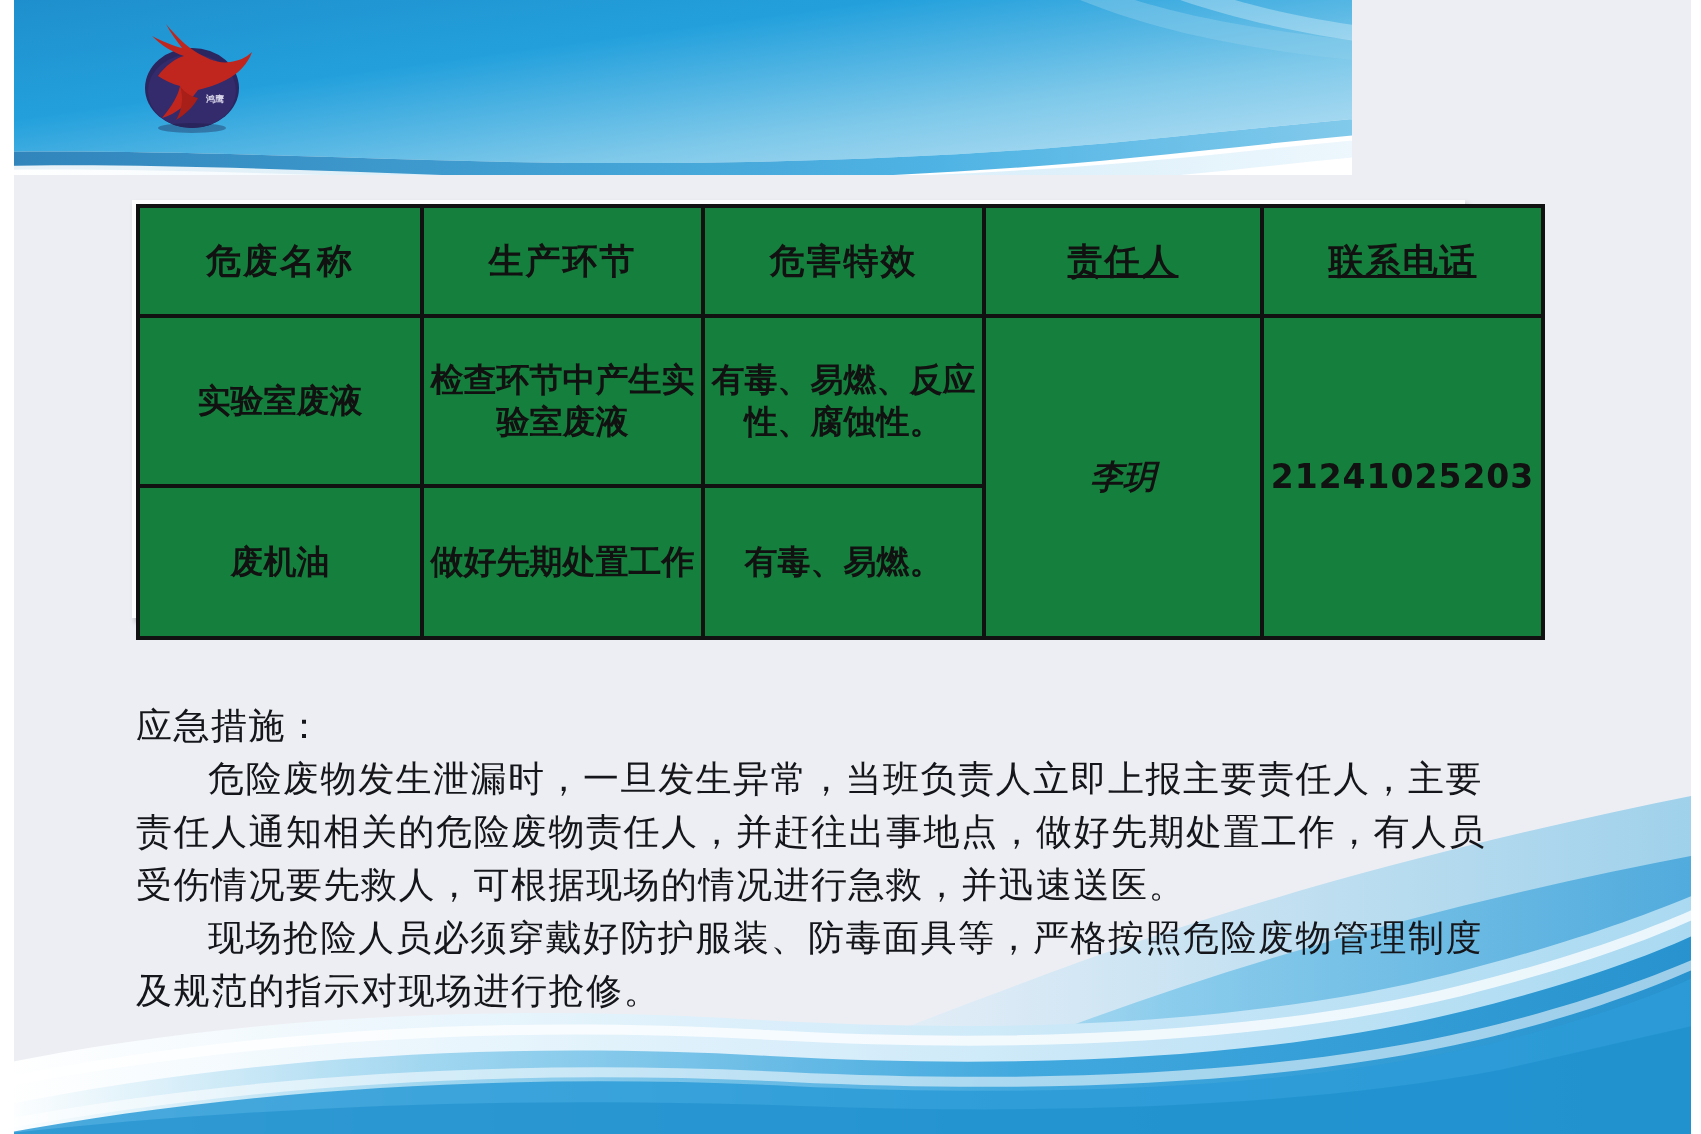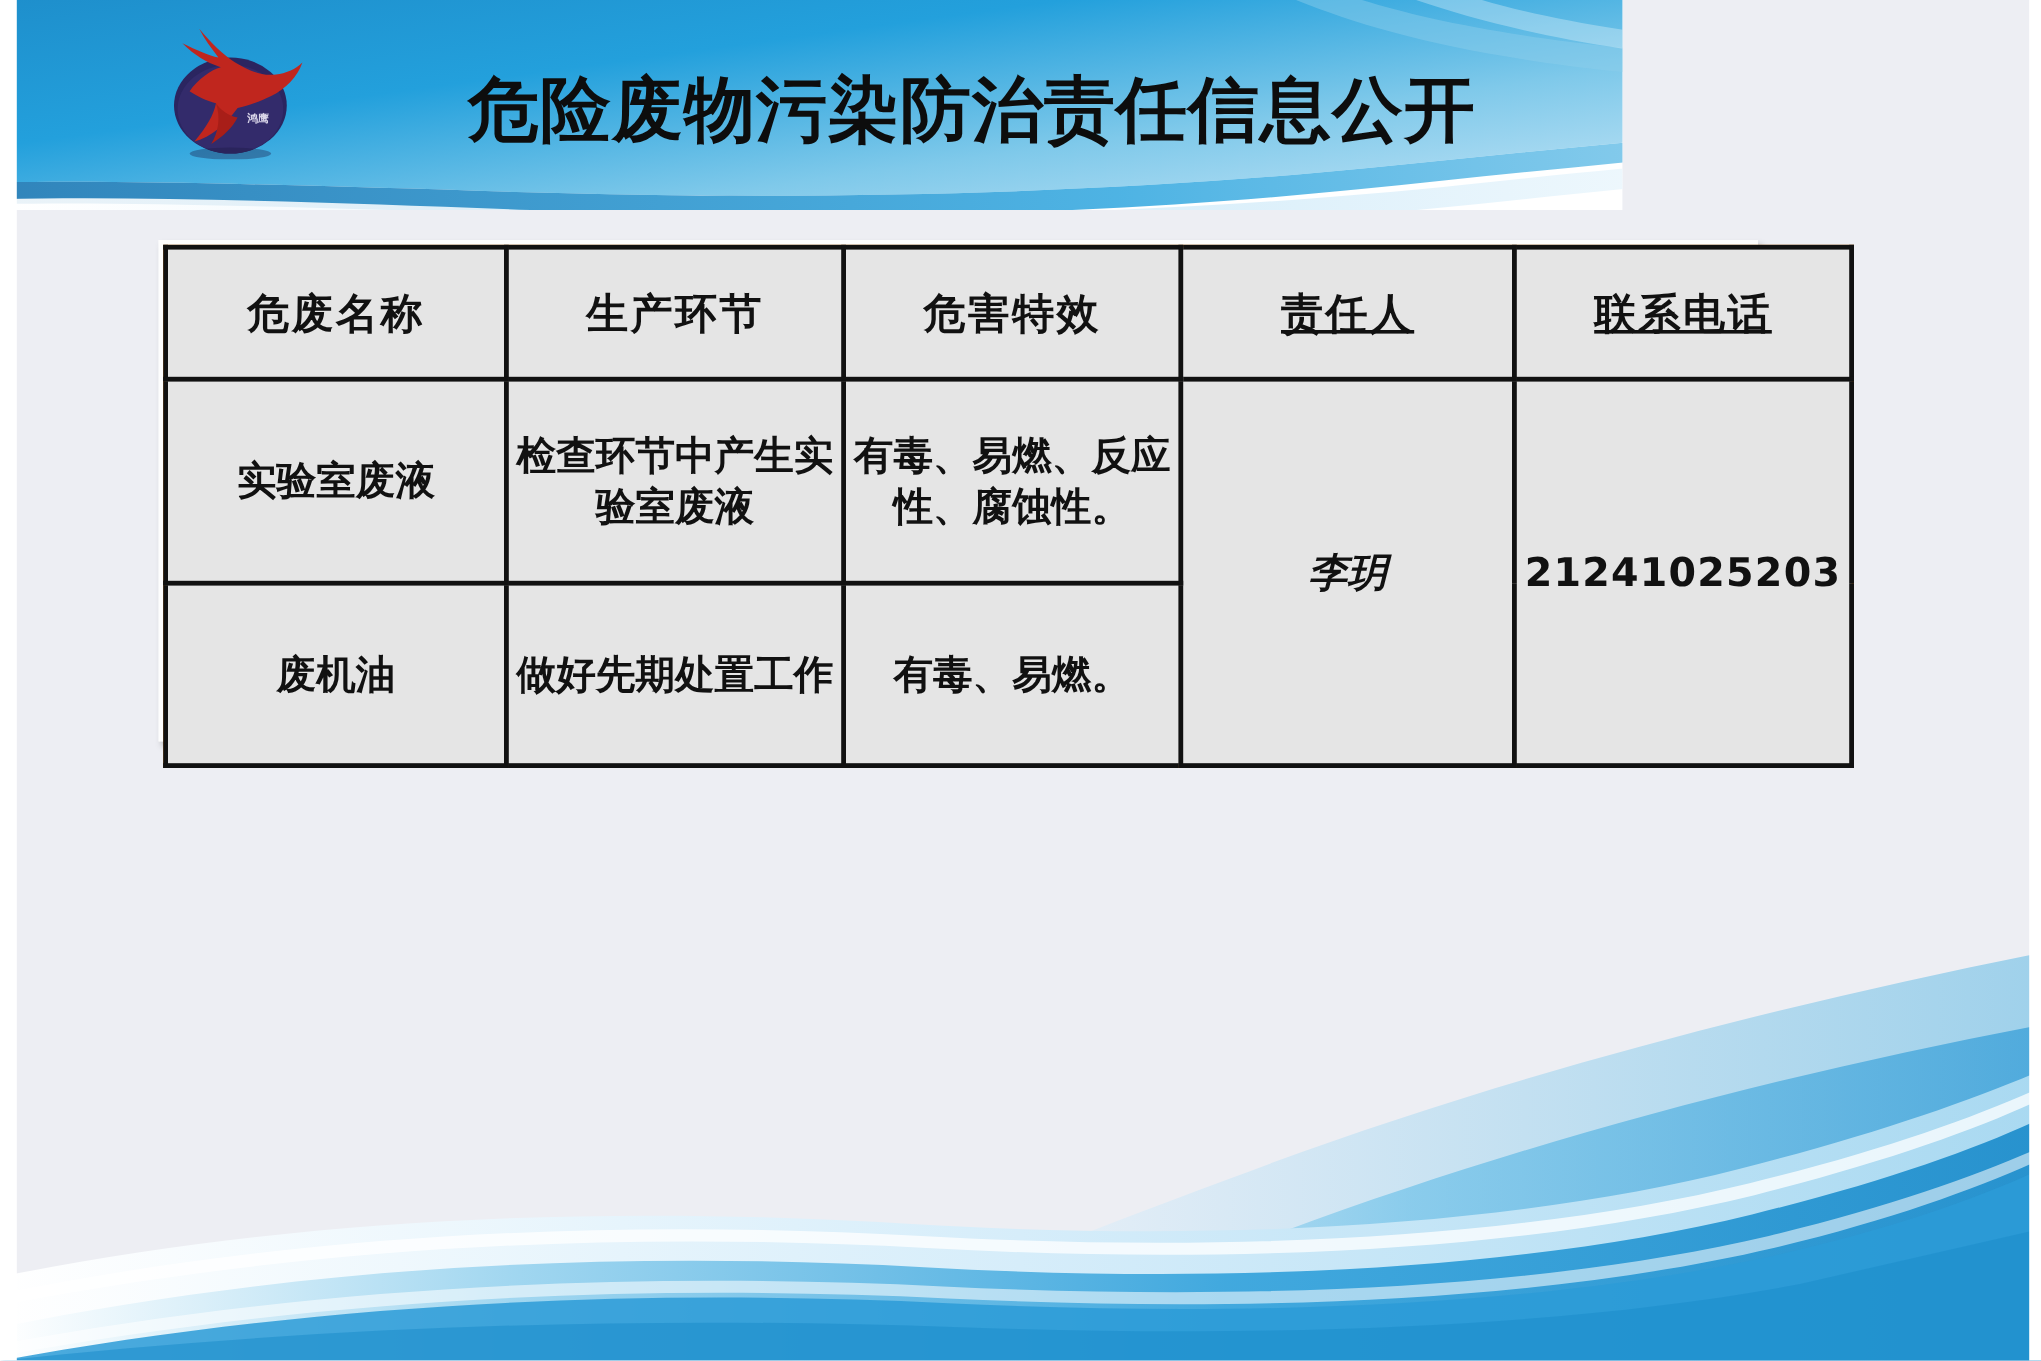--- a/index.html
+++ b/index.html
@@ -40,21 +40,21 @@
   }
   table.haz{
     position:absolute;left:136px;top:204px;
     width:1325px;
     border-collapse:collapse;
     table-layout:fixed;
     background:#F98E1D;
   }
   table.haz td{
     border:4px solid #111;
-    background:#e5e5e5;
+    background:#15803d;
     color:#111;
     text-align:center;
     vertical-align:middle;
     font-family:"DejaVu Sans","Liberation Sans",sans-serif;
     font-weight:bold;
     padding:4px 6px;
   }
   table.haz tr.head td{height:98px;font-size:35px;letter-spacing:2px;}
   table.haz tr.body td{font-size:33px;line-height:1.28;}
   table.haz tr.r1 td{height:158px;}
@@ -122,21 +122,20 @@
 
     <svg class="logo" viewBox="0 0 165 115" xmlns="http://www.w3.org/2000/svg">
       <ellipse cx="82" cy="70" rx="47" ry="40" fill="#2B2560"></ellipse>
       <ellipse cx="82" cy="73" rx="44" ry="37" fill="#332B6B"></ellipse>
       <path d="M48,58 C55,48 66,40 74,38 C62,34 52,28 42,18 C54,24 64,28 72,30 C66,22 60,14 56,6 C66,18 76,28 86,34 C96,40 108,46 120,44 C128,43 136,40 142,34 C138,46 128,56 116,62 C106,67 96,70 88,72 C78,86 66,96 52,100 C62,88 68,78 70,68 C62,66 54,62 48,58 Z" fill="#C0261E"></path>
       <path d="M70,68 C74,74 80,78 88,80 C84,88 76,96 66,102 C72,92 74,80 70,68 Z" fill="#A81E18"></path>
       <text x="96" y="84" font-family="DejaVu Sans, sans-serif" font-size="9" fill="#D8D4E8" font-weight="bold">鸿鹰</text>
       <ellipse cx="82" cy="110" rx="34" ry="5" fill="#1B1742" opacity="0.35"></ellipse>
     </svg>
 
-    <div class="title">危险废物污染防治责任信息公开</div>
   </div>
 
   <div class="table-shadow"></div>
   <table class="haz">
     <tbody>
       <tr class="head">
         <td class="c-name">危废名称</td>
         <td class="c-stage">生产环节</td>
         <td class="c-haz">危害特效</td>
         <td class="c-person">责任人</td>
@@ -150,20 +149,25 @@
         <td class="phone-cell" rowspan="2">21241025203</td>
       </tr>
       <tr class="body r2">
         <td>废机油</td>
         <td>做好先期处置工作</td>
         <td>有毒、易燃。</td>
       </tr>
     </tbody>
   </table>
 
+  <div class="body-text">
+    <p>应急措施：</p>
+    <p class="p-indent">危险废物发生泄漏时，一旦发生异常，当班负责人立即上报主要责任人，主要责任人通知相关的危险废物责任人，并赶往出事地点，做好先期处置工作，有人员受伤情况要先救人，可根据现场的情况进行急救，并迅速送医。</p>
+    <p class="p-indent">现场抢险人员必须穿戴好防护服装、防毒面具等，严格按照危险废物管理制度及规范的指示对现场进行抢修。</p>
+  </div>
 
   <div class="footer-wrap">
     <svg class="footer-svg" width="1701" height="400" viewBox="0 0 1701 400" xmlns="http://www.w3.org/2000/svg">
       <defs>
         <linearGradient id="fg1" x1="0" y1="0" x2="1" y2="0">
           <stop offset="0%" stop-color="#FFFFFF"></stop>
           <stop offset="30%" stop-color="#CFE8F8"></stop>
           <stop offset="70%" stop-color="#8ECDEC"></stop>
           <stop offset="100%" stop-color="#5FB9E4"></stop>
         </linearGradient>

